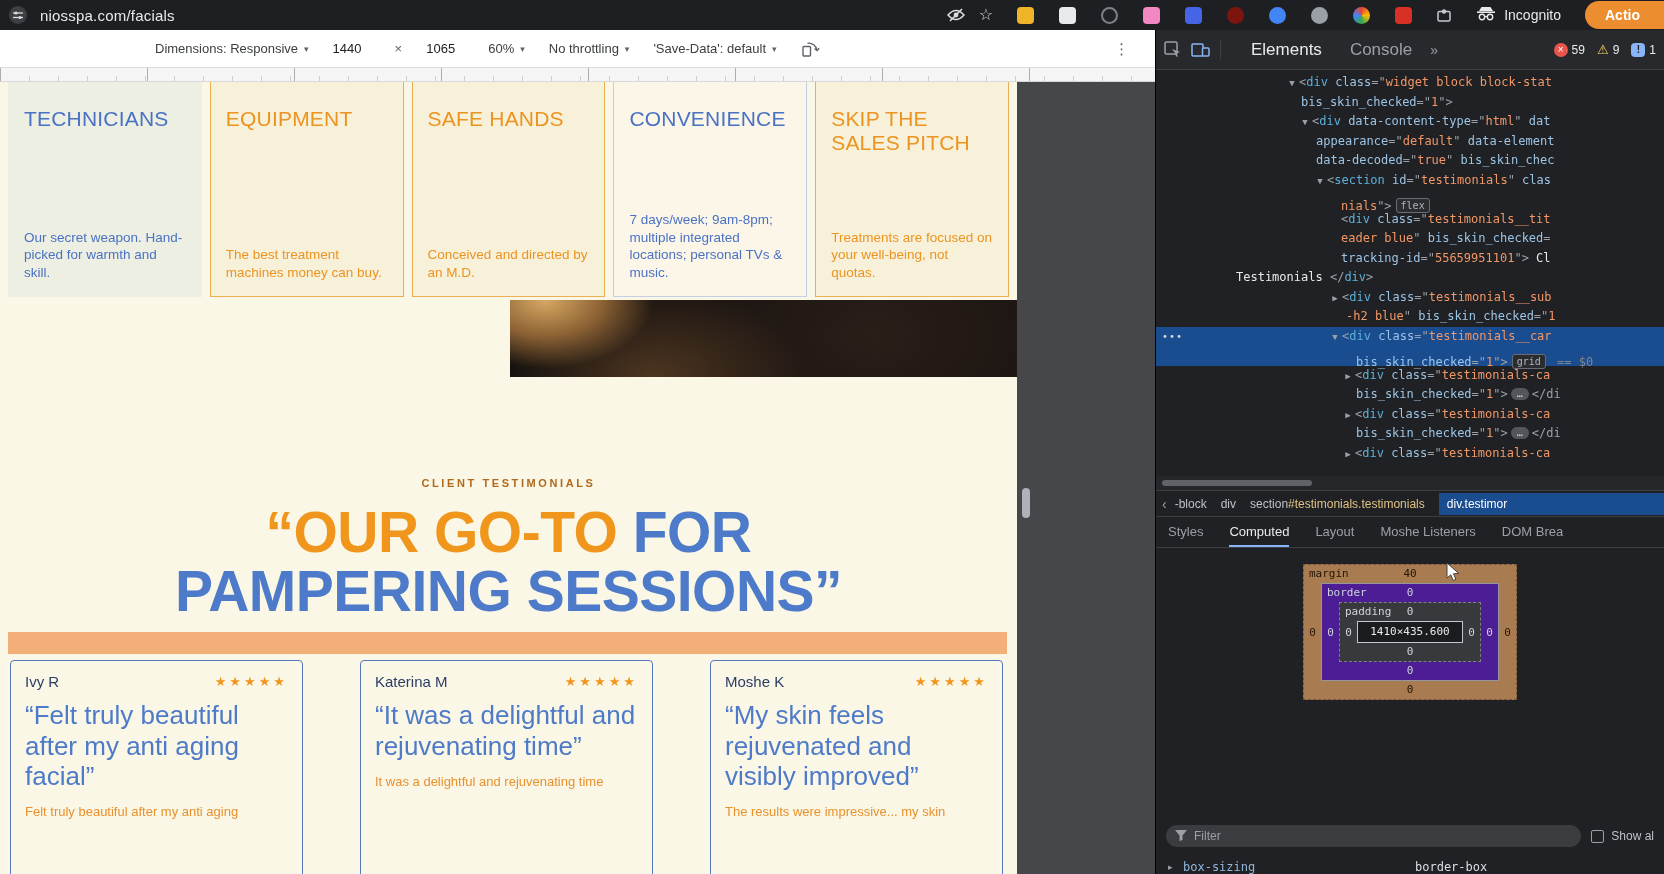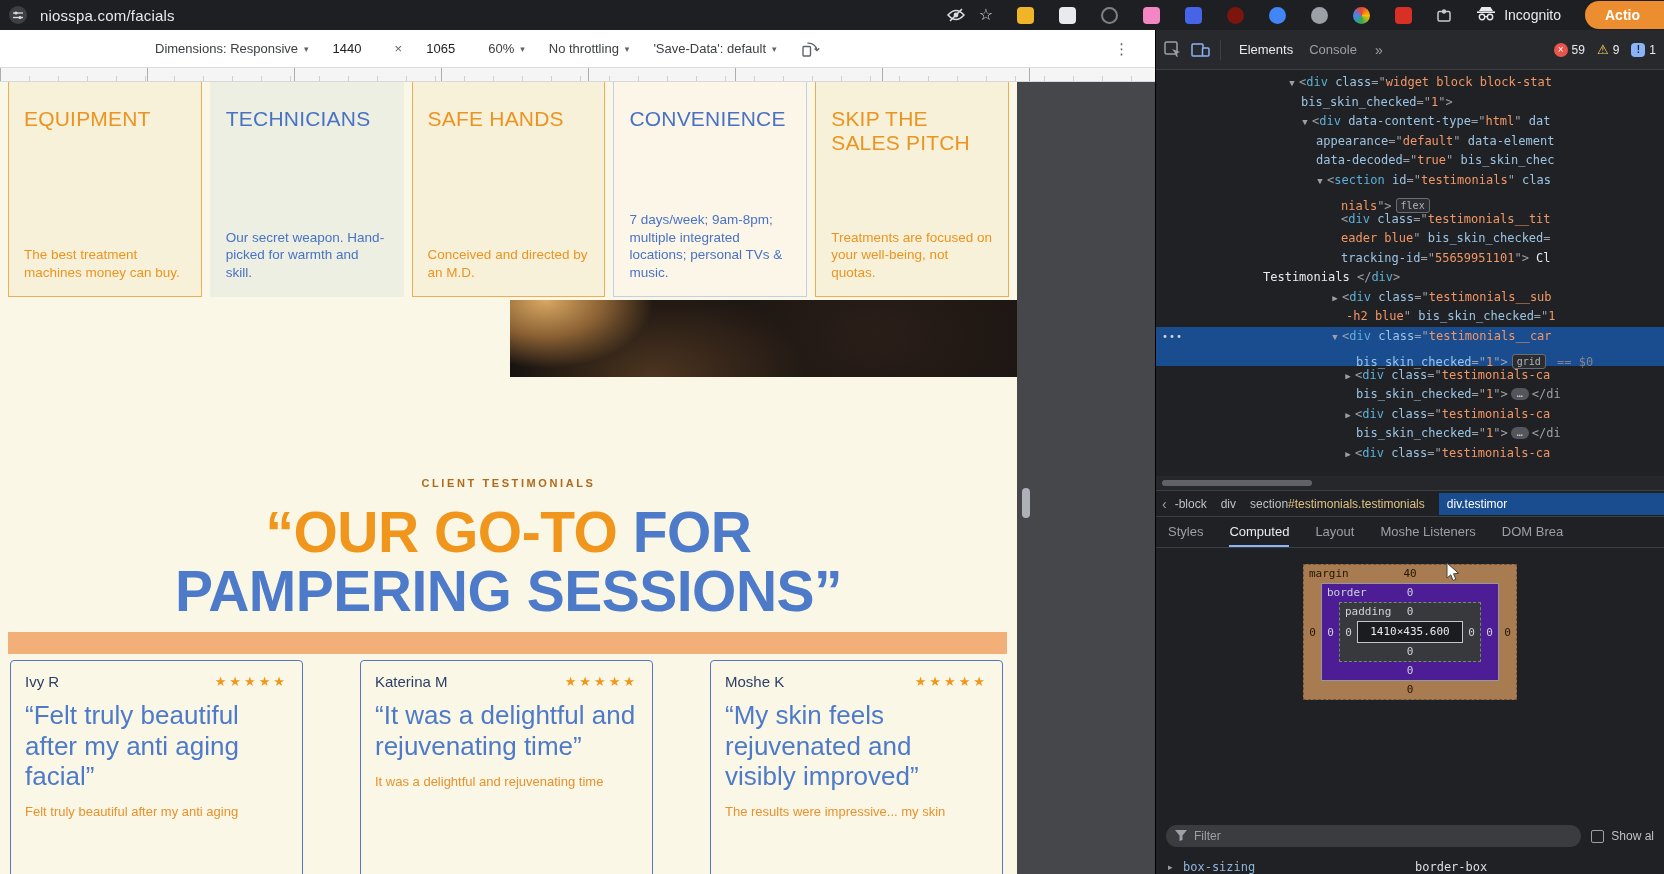--- a/index.html
+++ b/index.html
@@ -95,21 +95,21 @@
   .t-quote { margin-top:10px; font-size:26px; font-weight:500; line-height:1.16; color:#4D7AC9; }
   .t-excerpt { margin-top:12px; font-size:13px; line-height:1.45; color:#E8912D; }
 
   
   #devtools { position:absolute; left:1155px; top:30px; width:509px; height:844px;
     background:#202124; border-left:1px solid #000; display:flex; flex-direction:column;
     color:#E8EAED; }
   #dt-header { height:40px; flex:0 0 auto; background:#28292C; border-bottom:1px solid #3c4043;
     display:flex; align-items:center; padding:0 8px; gap:10px; }
   .hdr-div { width:1px; height:20px; background:#3c4043; }
-  .dtab { font-size:13px; color:#9aa0a6; padding:0 8px; cursor:pointer; white-space:nowrap; }
+  .dtab { font-size:17px; color:#9aa0a6; padding:0 8px; cursor:pointer; white-space:nowrap;margin-left:12px; }
   .dtab.on { color:#E8EAED; }
   .more-tabs { color:#9aa0a6; font-size:14px; cursor:pointer; }
   .hdr-right { margin-left:auto; display:flex; align-items:center; gap:12px; }
   .bdg { display:flex; align-items:center; gap:4px; font-size:12px; cursor:pointer; }
   .err-ic { width:14px; height:14px; border-radius:50%; background:#E8564B; color:#fff; font-size:10px;
             line-height:14px; text-align:center; display:inline-block; }
   .warn-ic { color:#FDD663; font-size:13px; }
   .info-ic { width:14px; height:14px; border-radius:4px; background:#8AB4F8; color:#202124; font-size:10px;
              font-weight:bold; line-height:14px; text-align:center; display:inline-block; }
   .bdg span.cnt { color:#E8EAED; }
@@ -265,27 +265,27 @@
       </div>
       <span class="dt-menu">⋮</span>
     </div>
 
     <div id="ruler"></div>
 
     <div id="viewport-row">
 
       <div id="site">
         <div class="cards-row">
+            <div class="fcard th-blue bg-sage">
+              <div class="fc-title">TECHNICIANS</div>
+              <div class="fc-body">Our secret weapon. Hand-picked for warmth and skill.</div>
+            </div>
             <div class="fcard th-orange bd-orange">
               <div class="fc-title">EQUIPMENT</div>
               <div class="fc-body">The best treatment machines money can buy.</div>
-            </div>
-            <div class="fcard th-blue bg-sage">
-              <div class="fc-title">TECHNICIANS</div>
-              <div class="fc-body">Our secret weapon. Hand-picked for warmth and skill.</div>
             </div>
             <div class="fcard th-orange bd-orange">
               <div class="fc-title">SAFE HANDS</div>
               <div class="fc-body">Conceived and directed by an M.D.</div>
             </div>
             <div class="fcard th-blue bd-blue bg-light">
               <div class="fc-title">CONVENIENCE</div>
               <div class="fc-body">7 days/week; 9am-8pm; multiple integrated locations; personal TVs &amp; music.</div>
             </div>
             <div class="fcard th-orange bd-orange">
@@ -373,21 +373,21 @@
         <div class="tl" style="padding-left: 145px;"><span class="arr">▼</span><span class="tp">&lt;</span><span class="tt">div</span><span class="ta"> class</span><span class="tp">="</span><span class="tv">widget block block-stat</span></div>
         <div class="tl" style="padding-left: 145px;"><span class="ta">bis_skin_checked</span><span class="tp">="</span><span class="tv">1</span><span class="tp">"&gt;</span></div>
         <div class="tl" style="padding-left: 158px;"><span class="arr">▼</span><span class="tp">&lt;</span><span class="tt">div</span><span class="ta"> data-content-type</span><span class="tp">="</span><span class="tv">html</span><span class="tp">"</span><span class="ta"> dat</span></div>
         <div class="tl" style="padding-left: 160px;"><span class="ta">appearance</span><span class="tp">="</span><span class="tv">default</span><span class="tp">"</span><span class="ta"> data-element</span></div>
         <div class="tl" style="padding-left: 160px;"><span class="ta">data-decoded</span><span class="tp">="</span><span class="tv">true</span><span class="tp">"</span><span class="ta"> bis_skin_chec</span></div>
         <div class="tl" style="padding-left: 173px;"><span class="arr">▼</span><span class="tp">&lt;</span><span class="tt">section</span><span class="ta"> id</span><span class="tp">="</span><span class="tv">testimonials</span><span class="tp">"</span><span class="ta"> clas</span></div>
         <div class="tl" style="padding-left: 185px;"><span class="tv">nials</span><span class="tp">"&gt;</span><span class="badge">flex</span></div>
         <div class="tl" style="padding-left: 185px;"><span class="tp">&lt;</span><span class="tt">div</span><span class="ta"> class</span><span class="tp">="</span><span class="tv">testimonials__tit</span></div>
         <div class="tl" style="padding-left: 185px;"><span class="tv">eader blue</span><span class="tp">"</span><span class="ta"> bis_skin_checked</span><span class="tp">=</span></div>
         <div class="tl" style="padding-left: 185px;"><span class="ta">tracking-id</span><span class="tp">="</span><span class="tv">55659951101</span><span class="tp">"&gt;</span><span class="tx"> Cl</span></div>
-        <div class="tl" style="padding-left: 107px;"><span class="tx">Testimonials </span><span class="tp">&lt;/</span><span class="tt">div</span><span class="tp">&gt;</span></div>
+        <div class="tl" style="padding-left: 80px;"><span class="tx">Testimonials </span><span class="tp">&lt;/</span><span class="tt">div</span><span class="tp">&gt;</span></div>
         <div class="tl" style="padding-left: 188px;"><span class="arr">▶</span><span class="tp">&lt;</span><span class="tt">div</span><span class="ta"> class</span><span class="tp">="</span><span class="tv">testimonials__sub</span></div>
         <div class="tl" style="padding-left: 190px;"><span class="tv">-h2 blue</span><span class="tp">"</span><span class="ta"> bis_skin_checked</span><span class="tp">="</span><span class="tv">1</span></div>
         <div class="tl sel" style="padding-left: 188px;"><span class="more">•••</span><span class="arr">▼</span><span class="tp">&lt;</span><span class="tt">div</span><span class="ta"> class</span><span class="tp">="</span><span class="tv">testimonials__car</span></div>
         <div class="tl sel" style="padding-left: 200px;"><span class="ta">bis_skin_checked</span><span class="tp">="</span><span class="tv">1</span><span class="tp">"&gt;</span><span class="badge">grid</span><span class="tg"> == $0</span></div>
         <div class="tl" style="padding-left: 201px;"><span class="arr">▶</span><span class="tp">&lt;</span><span class="tt">div</span><span class="ta"> class</span><span class="tp">="</span><span class="tv">testimonials-ca</span></div>
         <div class="tl" style="padding-left: 200px;"><span class="ta">bis_skin_checked</span><span class="tp">="</span><span class="tv">1</span><span class="tp">"&gt;</span><span class="epill">…</span><span class="tp">&lt;/di</span></div>
         <div class="tl" style="padding-left: 201px;"><span class="arr">▶</span><span class="tp">&lt;</span><span class="tt">div</span><span class="ta"> class</span><span class="tp">="</span><span class="tv">testimonials-ca</span></div>
         <div class="tl" style="padding-left: 200px;"><span class="ta">bis_skin_checked</span><span class="tp">="</span><span class="tv">1</span><span class="tp">"&gt;</span><span class="epill">…</span><span class="tp">&lt;/di</span></div>
         <div class="tl" style="padding-left: 201px;"><span class="arr">▶</span><span class="tp">&lt;</span><span class="tt">div</span><span class="ta"> class</span><span class="tp">="</span><span class="tv">testimonials-ca</span></div>
       </div>

